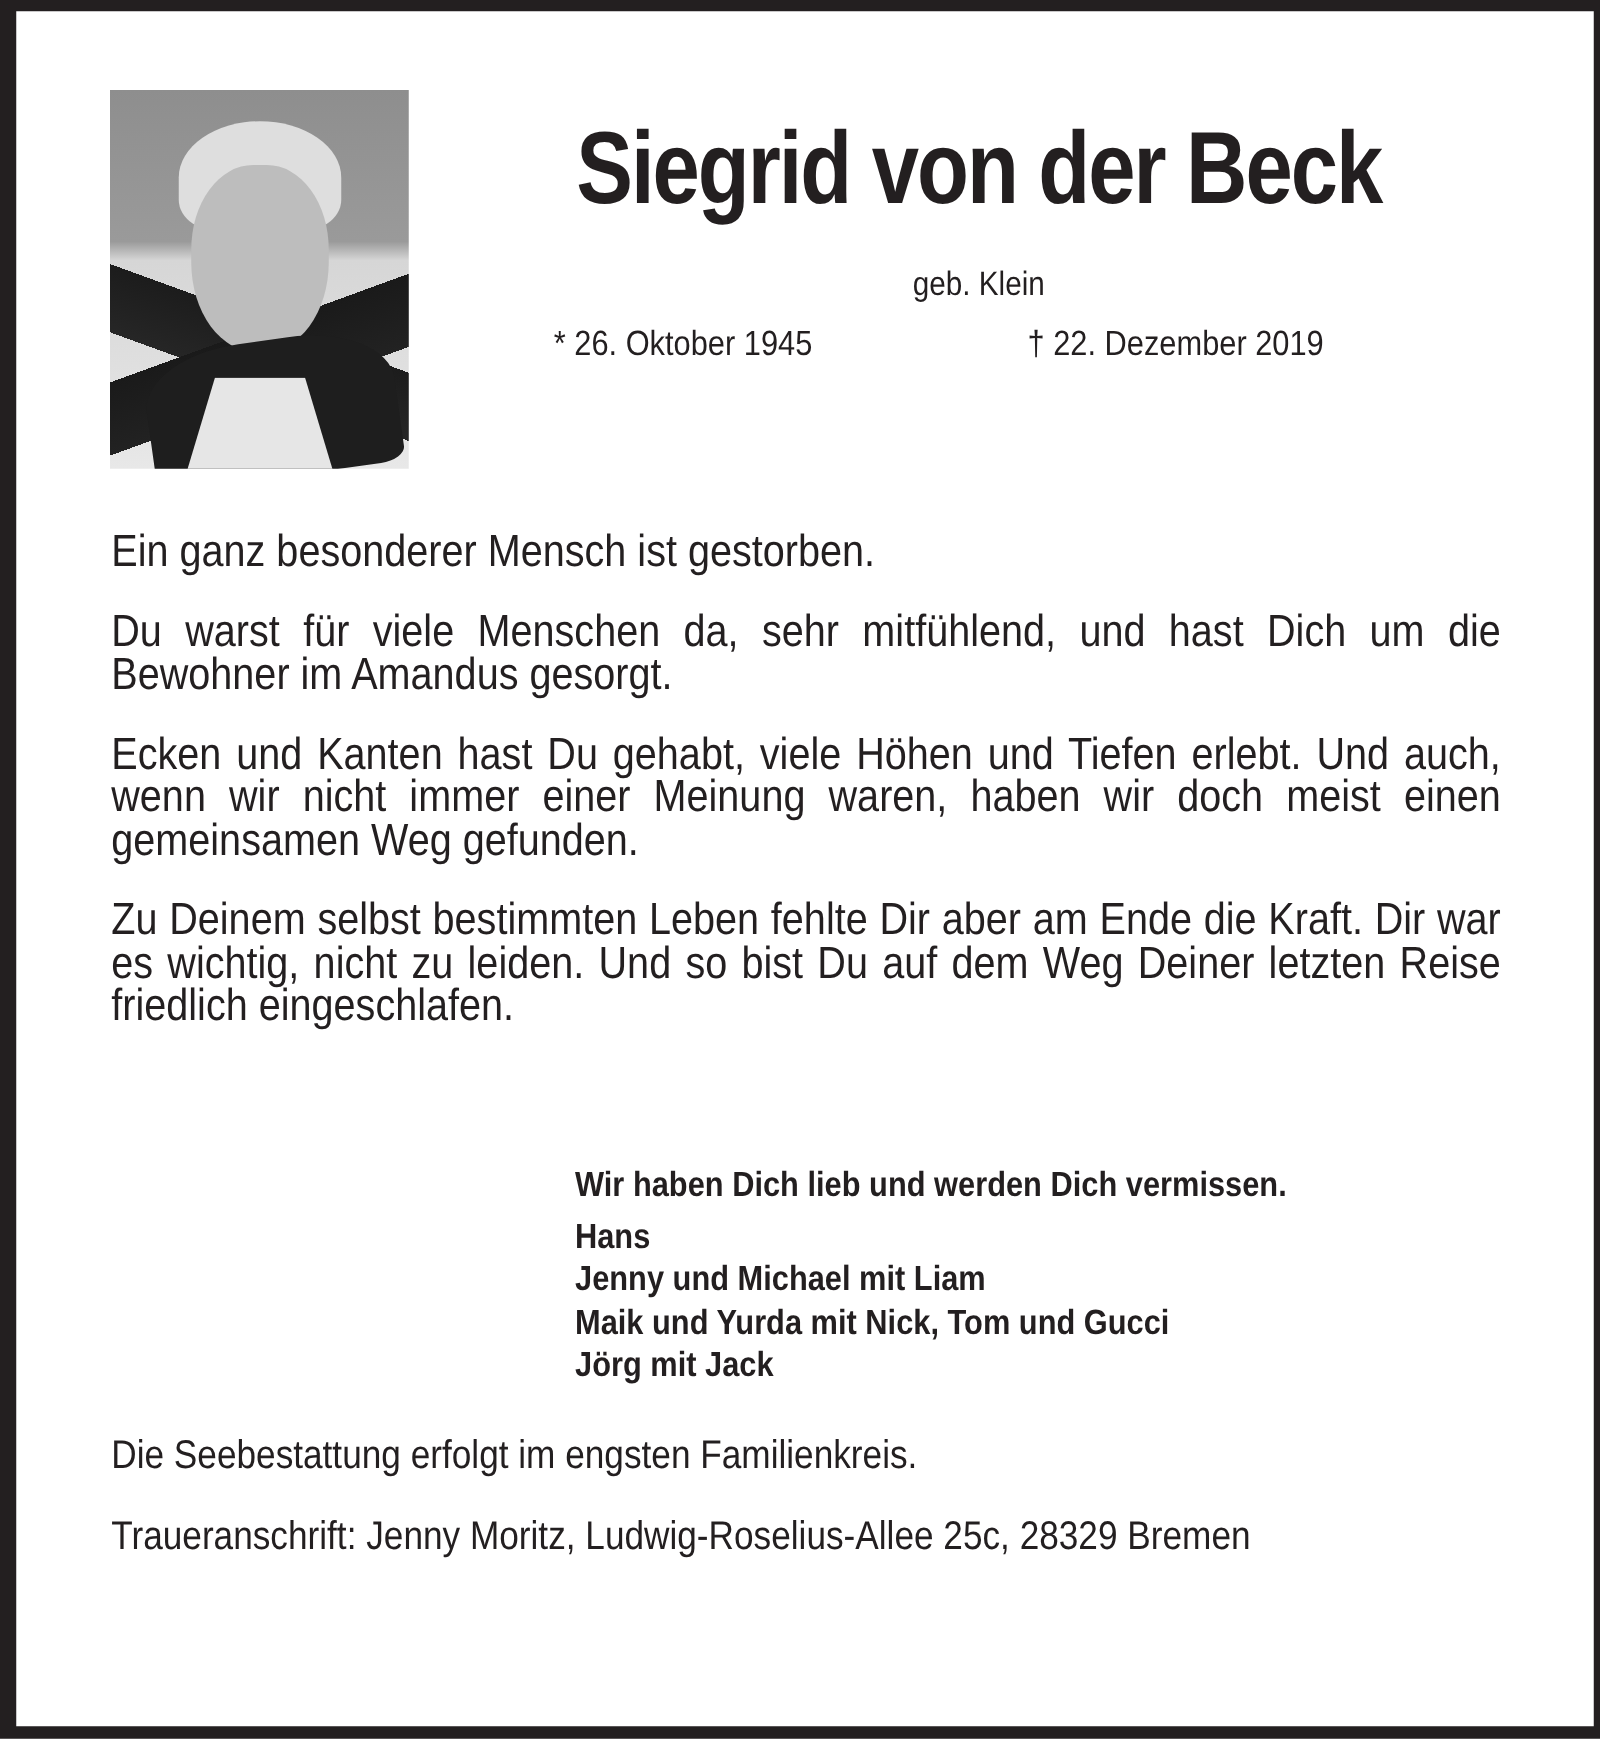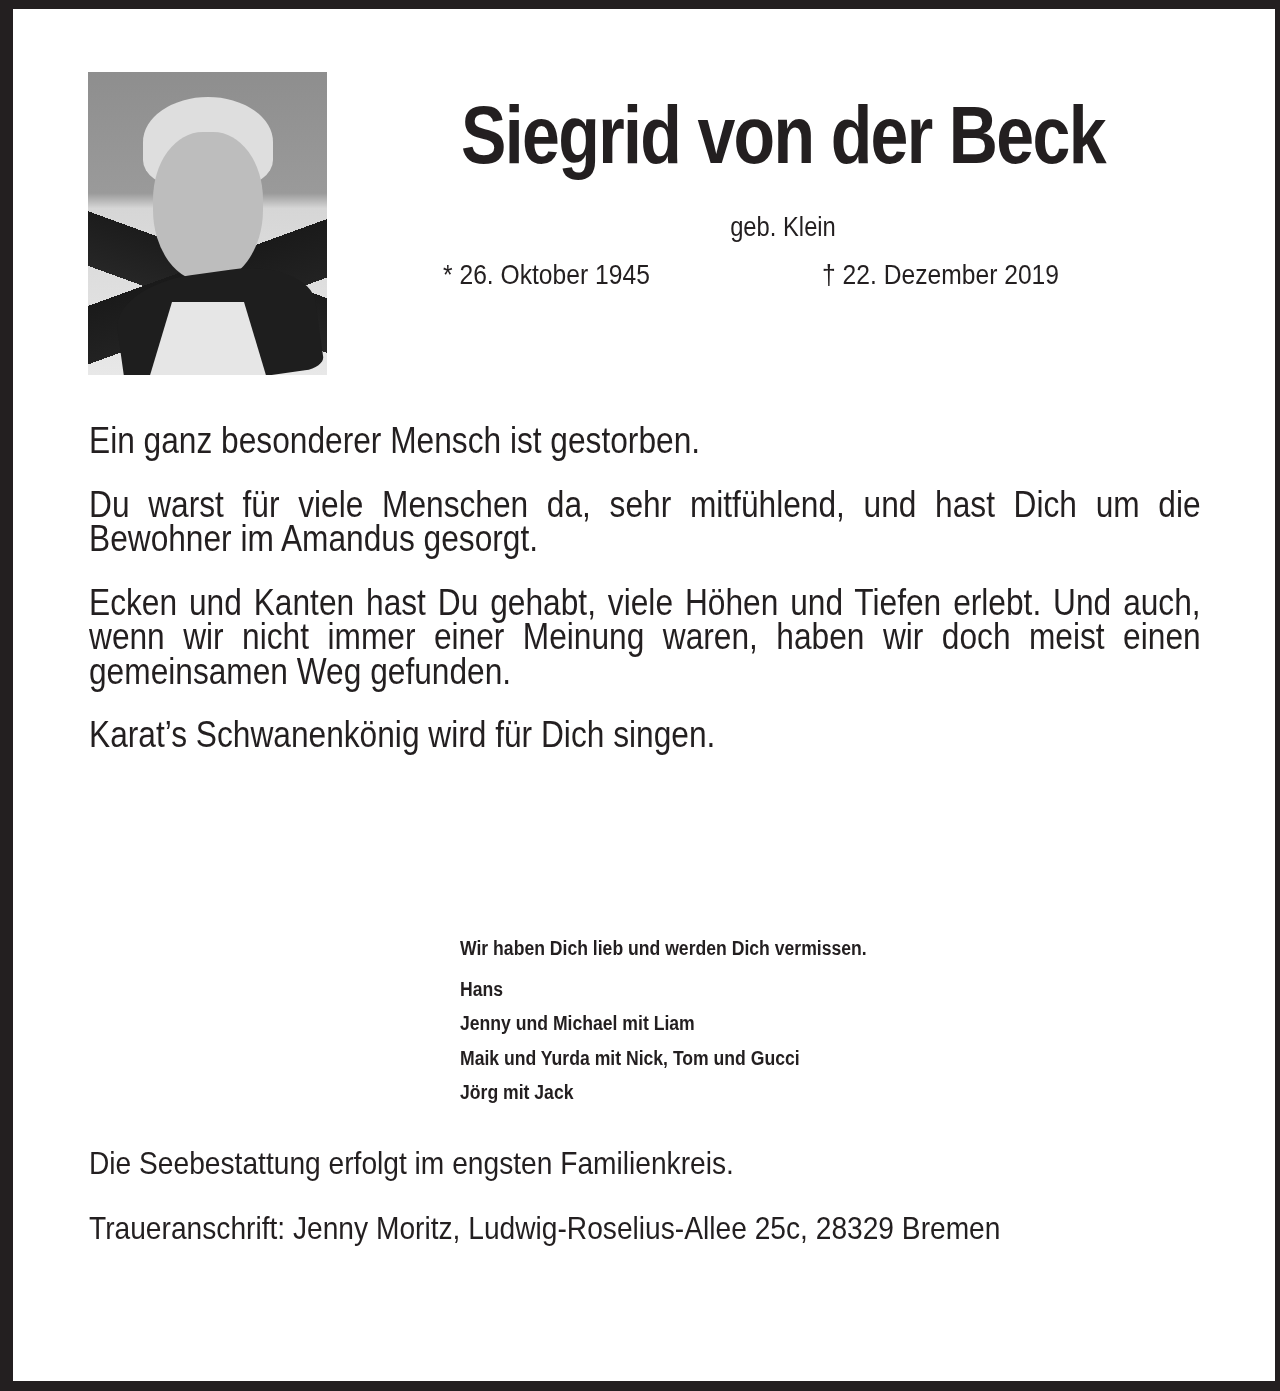--- a/index.html
+++ b/index.html
@@ -84,21 +84,21 @@
       font-size: 36px;
       line-height: 34.5px;
       text-align: justify;
     }
     .body-text p { margin: 0 0 29px 0; }
     .narrow { display: inline-block; transform: scaleX(0.88); transform-origin: left; width: 113.6%; }
     .signoff {
       position: absolute;
       left: 447px; top: 922px;
       width: 741px;
-      font-size: 20px;
+      font-size: 28px;
       font-weight: bold;
       line-height: 34.5px;
     }
     .signoff .closing { margin-bottom: 6px; }
     .footer {
       position: absolute;
       left: 76px; top: 1137px;
       width: 1150px;
       font-size: 32px;
       line-height: 34px;
@@ -121,21 +121,21 @@
   <div class="maiden">geb. Klein</div>
   <div class="dates">
     <span>* 26. Oktober 1945</span>
     <span>† 22. Dezember 2019</span>
   </div>
 
   <div class="body-text">
     <p><span class="narrow">Ein ganz besonderer Mensch ist gestorben.</span></p>
     <p><span class="narrow">Du warst für viele Menschen da, sehr mitfühlend, und hast Dich um die Bewohner im Amandus gesorgt.</span></p>
     <p><span class="narrow">Ecken und Kanten hast Du gehabt, viele Höhen und Tiefen erlebt. Und auch, wenn wir nicht immer einer Meinung waren, haben wir doch meist einen gemeinsamen Weg gefunden.</span></p>
-    <p><span class="narrow">Karat’s Schwanenkönig wird für Dich singen.</span></p>
+    <p><span class="narrow">Zu Deinem selbst bestimmten Leben fehlte Dir aber am Ende die Kraft. Dir war es wichtig, nicht zu leiden. Und so bist Du auf dem Weg Deiner letzten Reise friedlich eingeschlafen.</span></p>
   </div>
 
   <div class="signoff">
     <div class="closing"><span class="narrow">Wir haben Dich lieb und werden Dich vermissen.</span></div>
     <div><span class="narrow">Hans</span></div>
     <div><span class="narrow">Jenny und Michael mit Liam</span></div>
     <div><span class="narrow">Maik und Yurda mit Nick, Tom und Gucci</span></div>
     <div><span class="narrow">Jörg mit Jack</span></div>
   </div>
 

